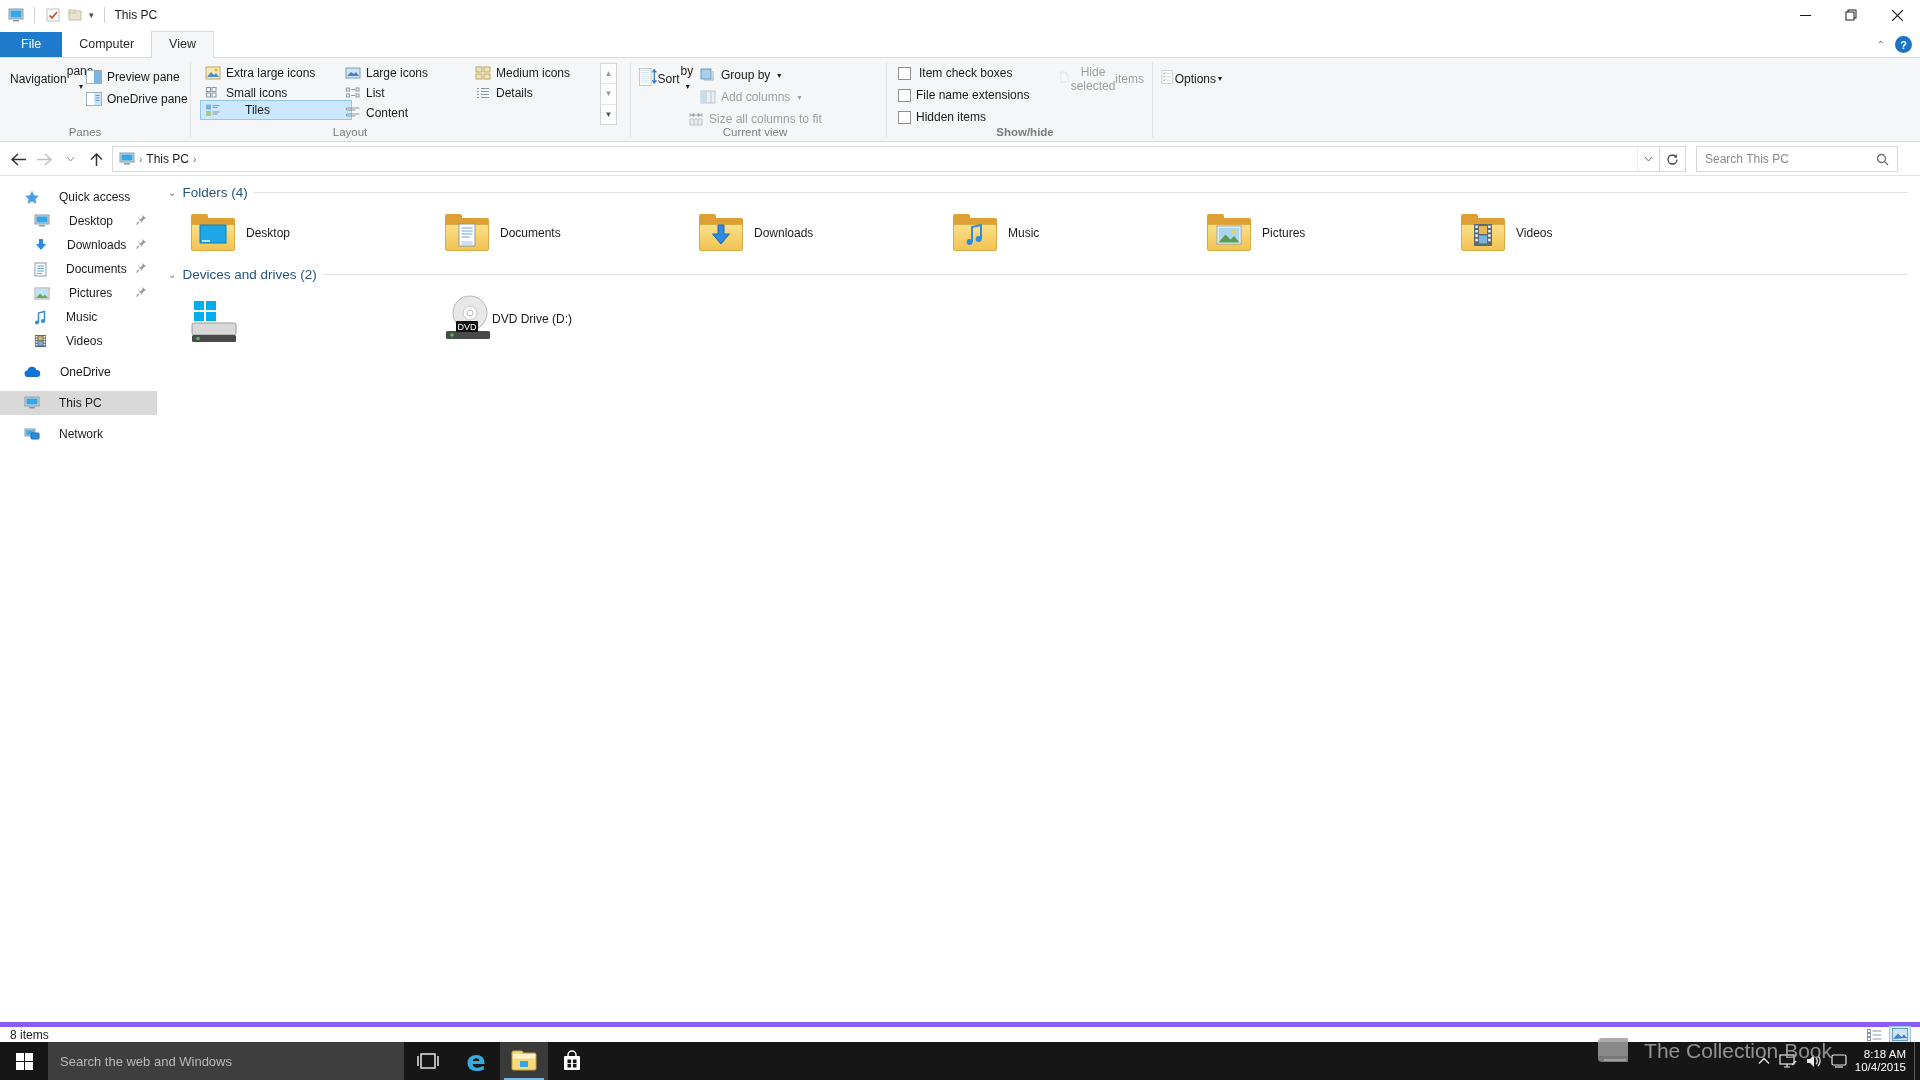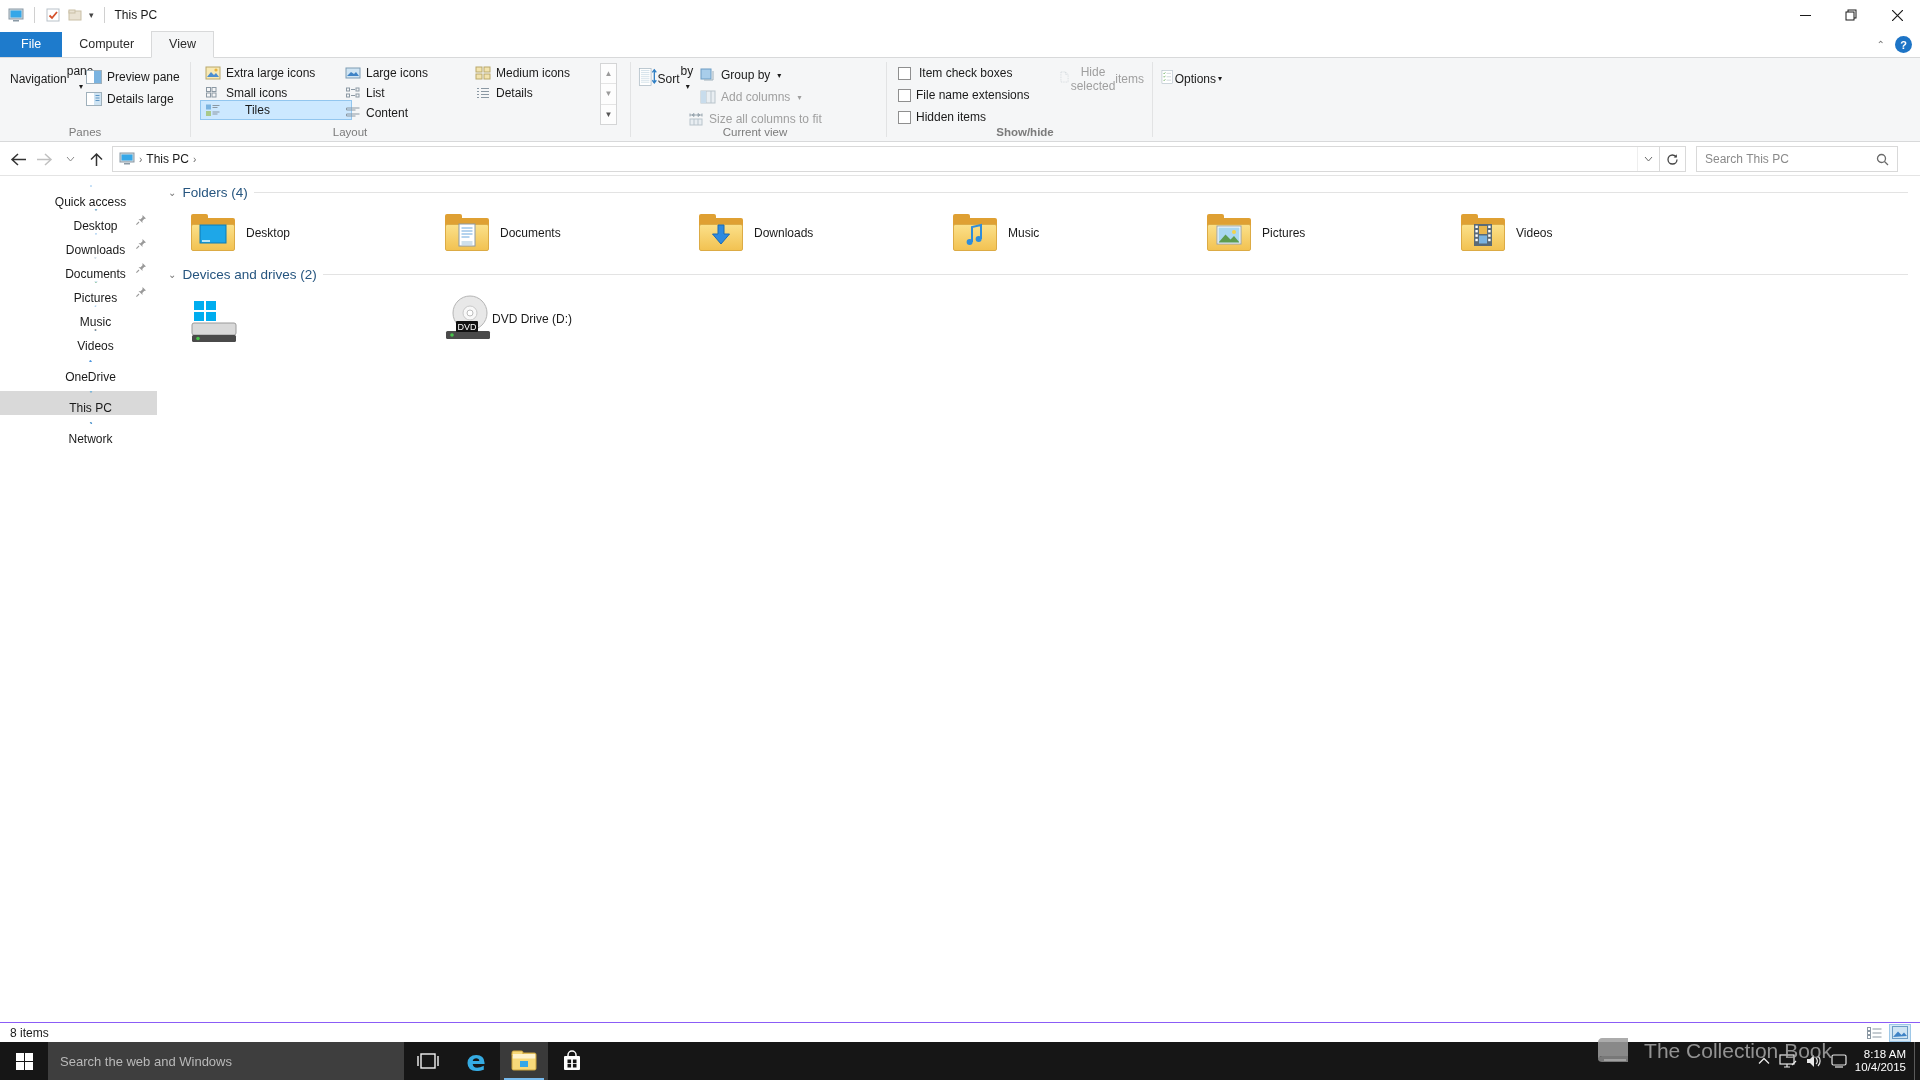--- a/index.html
+++ b/index.html
@@ -51,21 +51,21 @@
   .addr-chev { color:#6a6a6a; font-size:10px; }
   .addr-end { margin-left:auto; display:flex; height:100%; }
   .addr-end .ebtn { width:22px; display:flex; align-items:center; justify-content:center; color:#555; border-left:1px solid #eee; }
   .refreshbtn { width:26px; height:26px; display:flex; align-items:center; justify-content:center; border:1px solid #d9d9d9; border-left:none; color:#333; font-size:14px; }
   .searchbox { margin-left:10px; width:202px; height:26px; border:1px solid #d9d9d9; display:flex; align-items:center; padding:0 8px; color:#8a8a8a; }
   .searchbox .ph { flex:1; }
 
   
   .main { position:absolute; top:177px; left:0; right:0; bottom:58px; display:flex; }
   .sidebar { width:157px; background:#fff; padding-top:8px; flex:none; }
-  .srow { display:flex; align-items:center; height:24px; padding-left:24px; gap:8px; position:relative;flex-direction:column; }
+  .srow { display:flex; align-items:center; height:24px; padding-left:24px; gap:19px; position:relative; }
   .srow.child { padding-left:34px; }
   .srow.toplevel { margin-top:7px; }
   .srow.selected { background:#d9d9d9; }
   .srow .pin { position:absolute; right:10px; top:5px; }
   .srow .slabel { white-space:nowrap; }
   .content { flex:1; position:relative; background:#fff; }
 
   .grouphdr { position:absolute; left:11px; display:flex; align-items:center; gap:6px; color:#26557f; font-size:13.5px; }
   .grouphdr .gchev { color:#777; font-size:10px; }
   .grouphdr .gline { height:1px; background:#e3e3e3; }
@@ -79,21 +79,21 @@
   .folder .ffront { position:absolute; left:1px; bottom:1px; width:44px; height:27px; background:linear-gradient(#fbe089,#f2c252); border:1px solid #dcab45; border-radius:2px; }
   .folder .fovl { position:absolute; left:0; top:0; width:100%; height:100%; display:flex; align-items:center; justify-content:center; padding-top:4px; }
 
   .drive-tile { position:absolute; display:flex; width:300px; }
   .drive-info { margin-left:10px; display:flex; flex-direction:column; gap:3px; }
   .cap-bar { width:186px; height:15px; background:#e6e6e6; border:1px solid #bcbcbc; }
   .cap-fill { height:100%; background:#26a0da; }
   .drive-free { color:#6d6d6d; }
 
   
-  .statusbar { position:absolute; left:0; right:0; bottom:38px; height:20px; background:#fff; border-top:1px solid #8b5cf6; display:flex; align-items:center; padding:0 10px; }
+  .statusbar { position:absolute; left:0; right:0; bottom:38px; height:20px; background:#fff; border-top:5px solid #8b5cf6; display:flex; align-items:center; padding:0 10px; }
   .status-right { margin-left:auto; display:flex; gap:6px; }
   .viewtoggle { width:20px; height:16px; display:flex; align-items:center; justify-content:center; }
   .viewtoggle.active { background:#d6e9f7; outline:1px solid #9ec8e8; }
 
   
   .taskbar { position:absolute; left:0; right:0; bottom:0; height:38px; background:#161616; display:flex; align-items:stretch; }
   .tb-start { width:48px; display:flex; align-items:center; justify-content:center; }
   .tb-search { width:356px; background:#3e3e3e; display:flex; align-items:center; padding-left:12px; color:#b9b9b9; font-size:13px; }
   .tb-icons { display:flex; }
   .tb-cell { width:48px; display:flex; align-items:center; justify-content:center; position:relative; }
@@ -177,21 +177,21 @@
           <rect x="8" y="1" width="7" height="12" fill="#7ab3e0"></rect>
         </svg>
       <span>Preview pane</span>
     </div>
     <div class="smallbtn" style="left:86px; top:31px;">
       <svg width="16" height="14" viewBox="0 0 16 14">
           <rect x="0.5" y="0.5" width="15" height="13" fill="#fff" stroke="#9fb0bb"></rect>
           <rect x="8" y="1" width="7" height="12" fill="#cfe4f3"></rect>
           <path d="M9.5 3.5h4M9.5 6h4M9.5 8.5h4" stroke="#5f96c4"></path>
         </svg>
-      <span>Details large</span>
+      <span>OneDrive pane</span>
     </div>
     <div class="rgroup-label" style="left:30px; width:110px;">Panes</div>
     <div class="rsep" style="left:190px;"></div>
 
     <div class="gal-item" style="left:200px; top:5px;">
       <svg width="16" height="14" viewBox="0 0 16 14">
           <rect x="1" y="1" width="14" height="12" fill="#f7e9b5" stroke="#b9a86b"></rect>
           <path d="M2 11l4-5 3 3 2-2 3 4z" fill="#4c8ed0"></path>
           <circle cx="11" cy="4" r="1.6" fill="#e8b23c"></circle>
         </svg>

